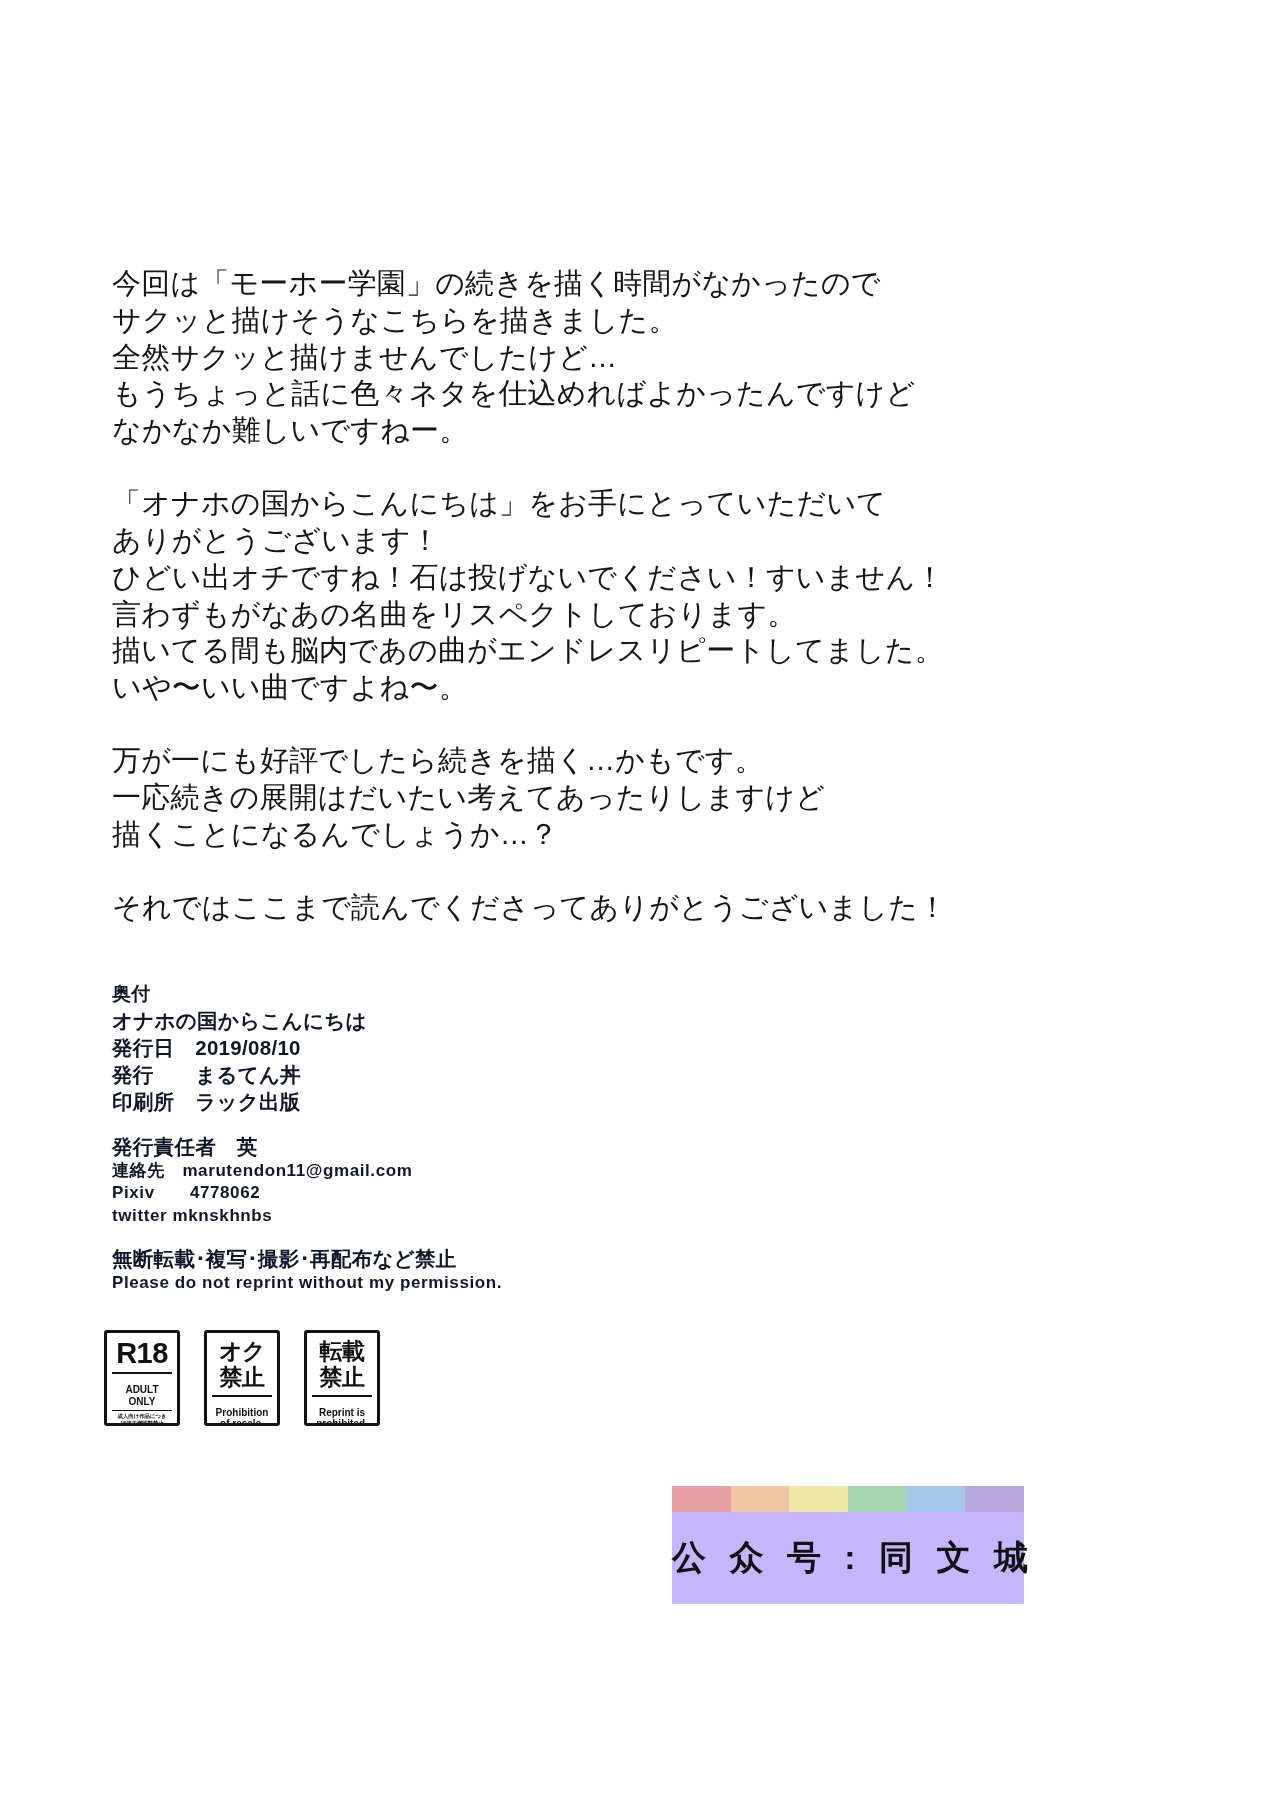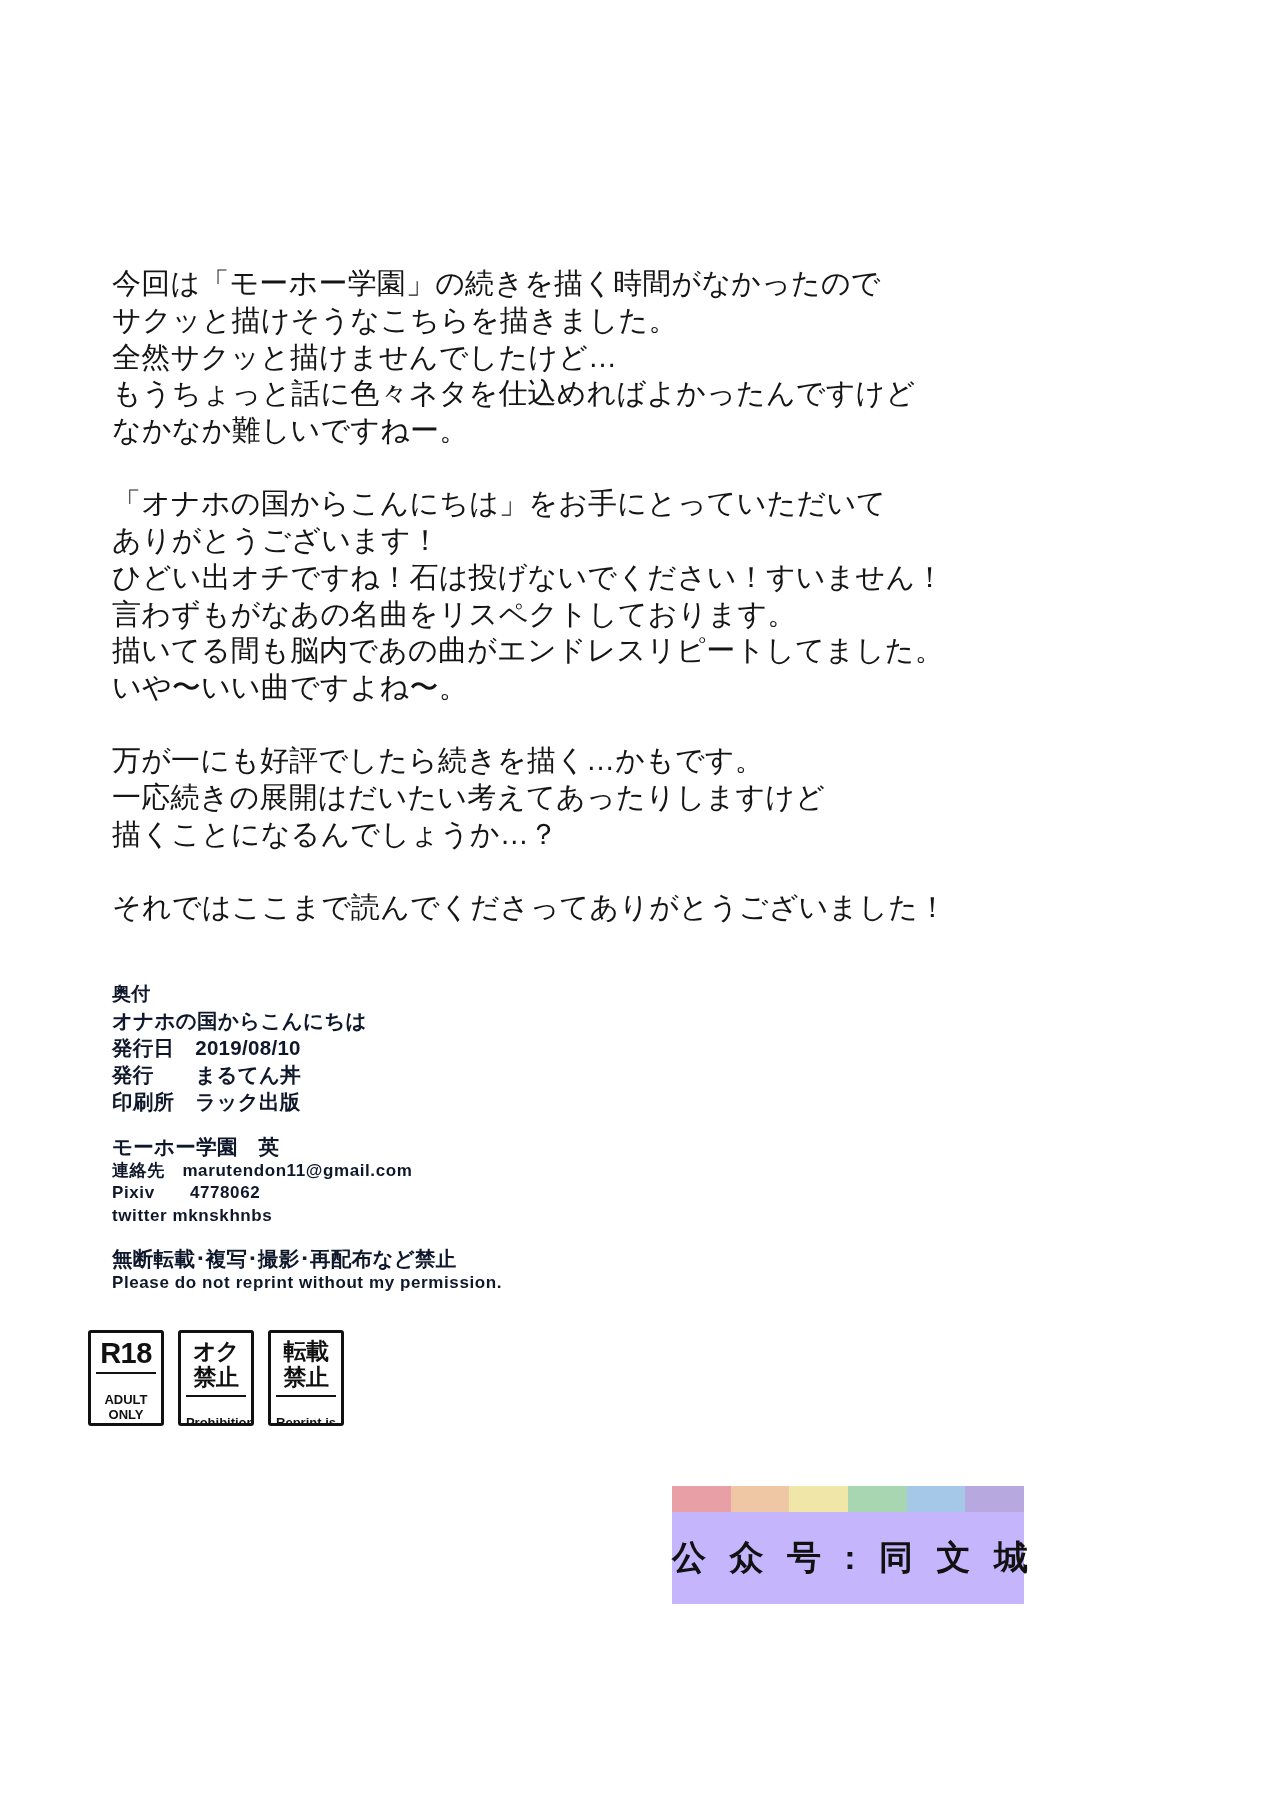--- a/index.html
+++ b/index.html
@@ -56,24 +56,24 @@
     letter-spacing: 0.3px;
   }
   .colo-line.en {
     font-size: 17px;
     letter-spacing: 0.6px;
   }
 
   
   #badges {
     position: absolute;
-    left: 88px;
+    left: 104px;
     top: 1330px;
     display: flex;
-    gap: 14px;
+    gap: 24px;
     align-items: flex-start;
   }
   .badge {
     width: 76px;
     height: 96px;
     border: 3px solid #111;
     border-radius: 3px;
     background: #fff;
     display: flex;
     flex-direction: column;
@@ -90,29 +90,29 @@
     letter-spacing: -0.5px;
     color: #111;
     text-align: center;
     margin-top: 4px;
   }
   .badge-main.two {
     font-size: 23px;
     line-height: 1.12;
   }
   .badge-sub {
-    font-size: 13px;
+    font-size: 10px;
     font-weight: bold;
     text-align: center;
     color: #111;
     line-height: 1.15;
     margin-top: 4px;
     border-top: 2px solid #111;
     width: 86%;
-    padding-top: 19px;
+    padding-top: 10px;
   }
   .badge-fine {
     font-size: 5.4px;
     font-weight: bold;
     text-align: center;
     color: #111;
     line-height: 1.3;
     margin-top: 3px;
     border-top: 1.5px solid #111;
     width: 86%;
@@ -169,21 +169,21 @@
 <div id="colophon">
   <div class="colo-group">
     <div class="colo-head">奥付</div>
     <div class="colo-line">オナホの国からこんにちは</div>
     <div class="colo-line">発行日　2019/08/10</div>
     <div class="colo-line">発行　　まるてん丼</div>
     <div class="colo-line">印刷所　ラック出版</div>
   </div>
 
   <div class="colo-group">
-    <div class="colo-line">モーホー学園　英</div>
+    <div class="colo-line">発行責任者　英</div>
     <div class="colo-line en">連絡先　marutendon11@gmail.com</div>
     <div class="colo-line en">Pixiv　　4778062</div>
     <div class="colo-line en">twitter mknskhnbs</div>
   </div>
 
   <div class="colo-group">
     <div class="colo-line">無断転載･複写･撮影･再配布など禁止</div>
     <div class="colo-line en">Please do not reprint without my permission.</div>
   </div>
 </div>

